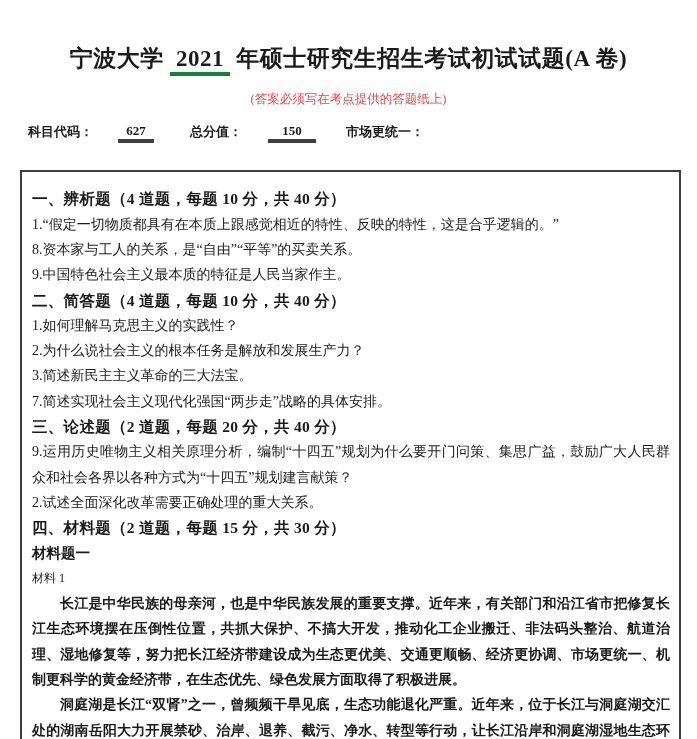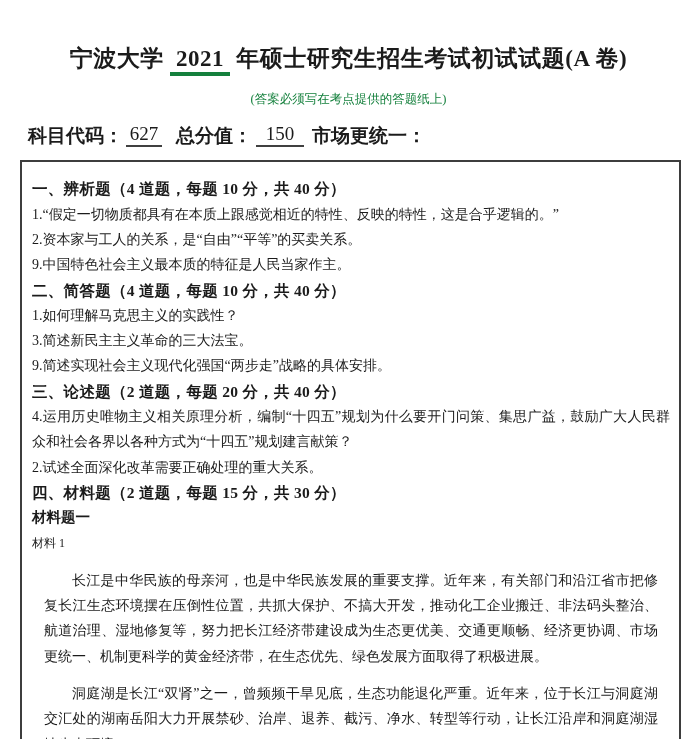--- a/index.html
+++ b/index.html
@@ -23,38 +23,39 @@
   .page-title .year-underlined {
     display: inline-block;
     border-bottom: 4px solid #15803d;
     padding: 0 6px;
     line-height: 26px;
   }
   .exam-note {
     margin-top: 13px;
     text-align: center;
     font-size: 12.5px;
-    color: #15803d;
+    color: #ef4444;
   }
   .info-row {
     display: flex;
     align-items: flex-start;
     margin: 15px 0 0 28px;
-    font-size: 19px;
+    font-size: 13px;
     font-weight: 700;
     white-space: nowrap;
+    gap: 22px;
   }
   .uline {
     display: inline-block;
-    border-bottom: 2px solid #404040;
+    border-bottom: 4px solid #404040;
     text-align: center;
-    font-weight: 400;
+    font-weight: 700;
   }
   .v-code  { min-width: 36px;  margin: 0 14px 0 3px; }
-  .v-total { min-width: 48px;  margin: 0 8px 0 4px; }
+  .v-total { min-width: 48px;  margin: 0 8px 16px 4px; }
   .v-name  { min-width: 320px; margin-left: 5px; }
   .exam-box {
     margin: 11px 16px 0 20px;
     width: 661px;
     height: 680px;
     border: 2px solid #3d3d3d;
     padding: 14px 9px 0 10px;
     overflow: hidden;
   }
   .sec-heading {
@@ -71,25 +72,26 @@
   .mat-subheading {
     font-size: 14.5px;
     font-weight: 700;
     line-height: 25.3px;
   }
   .mat-label {
     font-size: 12px;
     line-height: 25.3px;
   }
   .para {
-    margin: 12px;
+    margin: 0;
     font-size: 14px;
     line-height: 25.3px;
     text-align: justify;
     text-indent: 2em;
+    font-weight: bold;
   }
 </style>
 </head>
 <body>
 
 <div>
 
   <h1 class="page-title"><span>宁波大学</span>
     <span class="year-underlined">2021</span>
     <span>年硕士研究生招生考试初试试题(A 卷)</span></h1>
@@ -101,30 +103,31 @@
     <span class="uline v-code">627</span>
     <span>总分值：</span>
     <span class="uline v-total">150</span>
     <span>市场更统一：</span>
   </div>
 
   <div class="exam-box">
 
     <div class="sec-heading">一、辨析题（4 道题，每题 10 分，共 40 分）</div>
     <div class="q-item">1.“假定一切物质都具有在本质上跟感觉相近的特性、反映的特性，这是合乎逻辑的。”</div>
-    <div class="q-item">2.资本家与工人的关系，是“自由”“平等”的买卖关系。</div>
+    <div class="q-item">8.资本家与工人的关系，是“自由”“平等”的买卖关系。</div>
     <div class="q-item">9.中国特色社会主义最本质的特征是人民当家作主。</div>
 
     <div class="sec-heading">二、简答题（4 道题，每题 10 分，共 40 分）</div>
     <div class="q-item">1.如何理解马克思主义的实践性？</div>
+    <div class="q-item">2.为什么说社会主义的根本任务是解放和发展生产力？</div>
     <div class="q-item">3.简述新民主主义革命的三大法宝。</div>
-    <div class="q-item">9.简述实现社会主义现代化强国“两步走”战略的具体安排。</div>
+    <div class="q-item">7.简述实现社会主义现代化强国“两步走”战略的具体安排。</div>
 
     <div class="sec-heading">三、论述题（2 道题，每题 20 分，共 40 分）</div>
-    <div class="q-item">4.运用历史唯物主义相关原理分析，编制“十四五”规划为什么要开门问策、集思广益，鼓励广大人民群众和社会各界以各种方式为“十四五”规划建言献策？</div>
+    <div class="q-item">9.运用历史唯物主义相关原理分析，编制“十四五”规划为什么要开门问策、集思广益，鼓励广大人民群众和社会各界以各种方式为“十四五”规划建言献策？</div>
     <div class="q-item">2.试述全面深化改革需要正确处理的重大关系。</div>
 
     <div class="sec-heading">四、材料题（2 道题，每题 15 分，共 30 分）</div>
 
     <div class="mat-subheading">材料题一</div>
     <div class="mat-label">材料 1</div>
     <p class="para">长江是中华民族的母亲河，也是中华民族发展的重要支撑。近年来，有关部门和沿江省市把修复长江生态环境摆在压倒性位置，共抓大保护、不搞大开发，推动化工企业搬迁、非法码头整治、航道治理、湿地修复等，努力把长江经济带建设成为生态更优美、交通更顺畅、经济更协调、市场更统一、机制更科学的黄金经济带，在生态优先、绿色发展方面取得了积极进展。</p>
     <p class="para">洞庭湖是长江“双肾”之一，曾频频干旱见底，生态功能退化严重。近年来，位于长江与洞庭湖交汇处的湖南岳阳大力开展禁砂、治岸、退养、截污、净水、转型等行动，让长江沿岸和洞庭湖湿地生态环境</p>
 
   </div>

